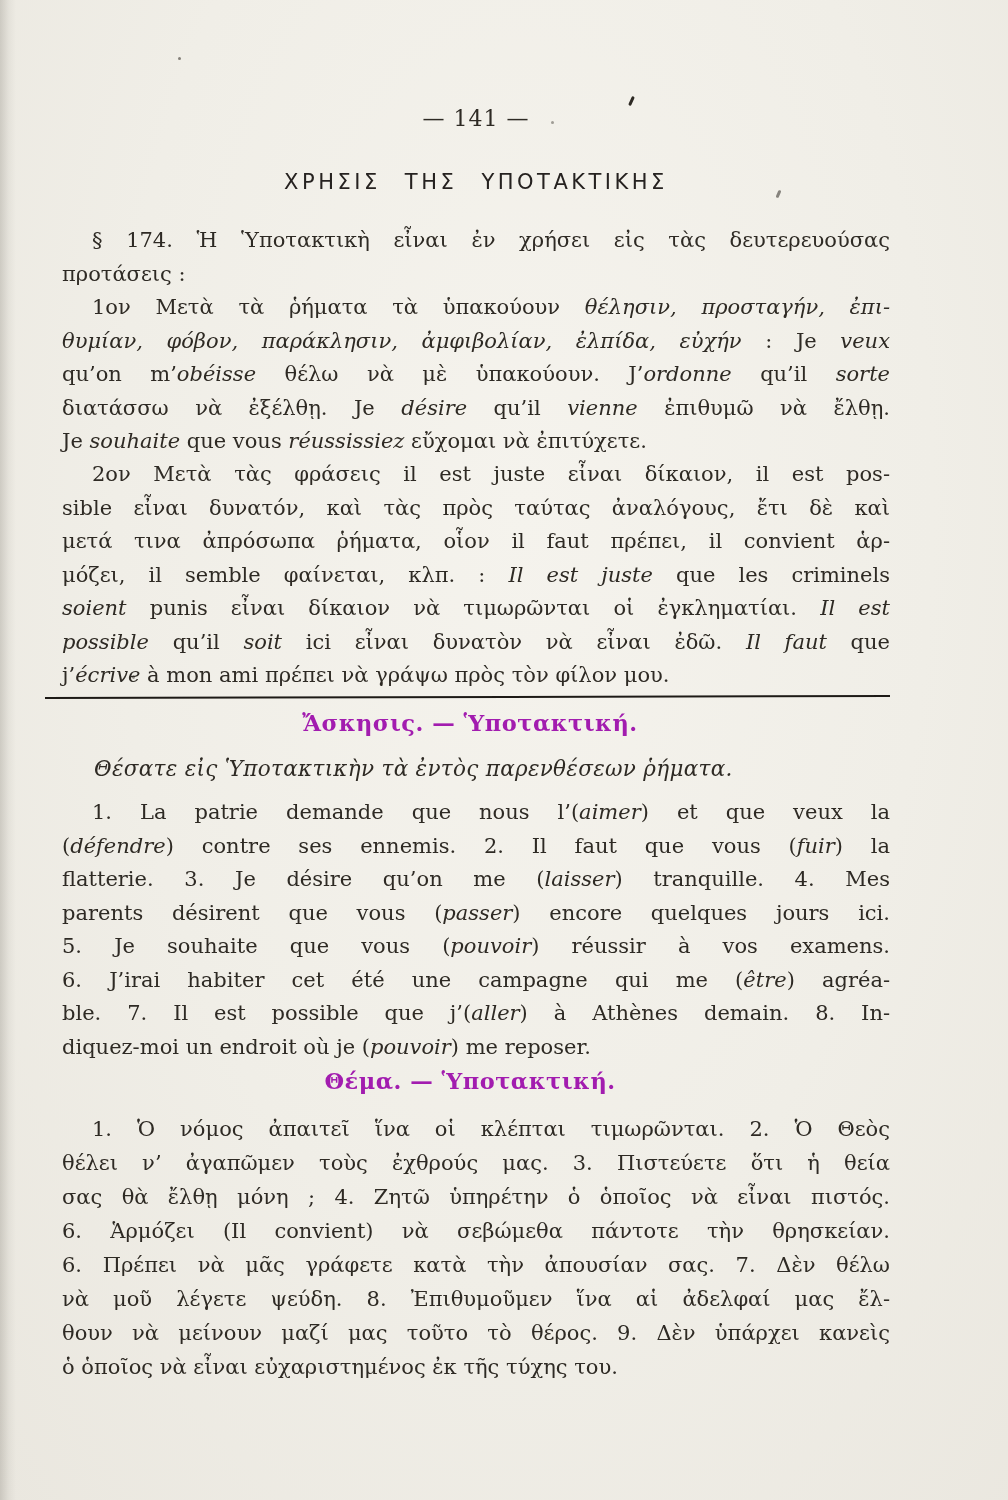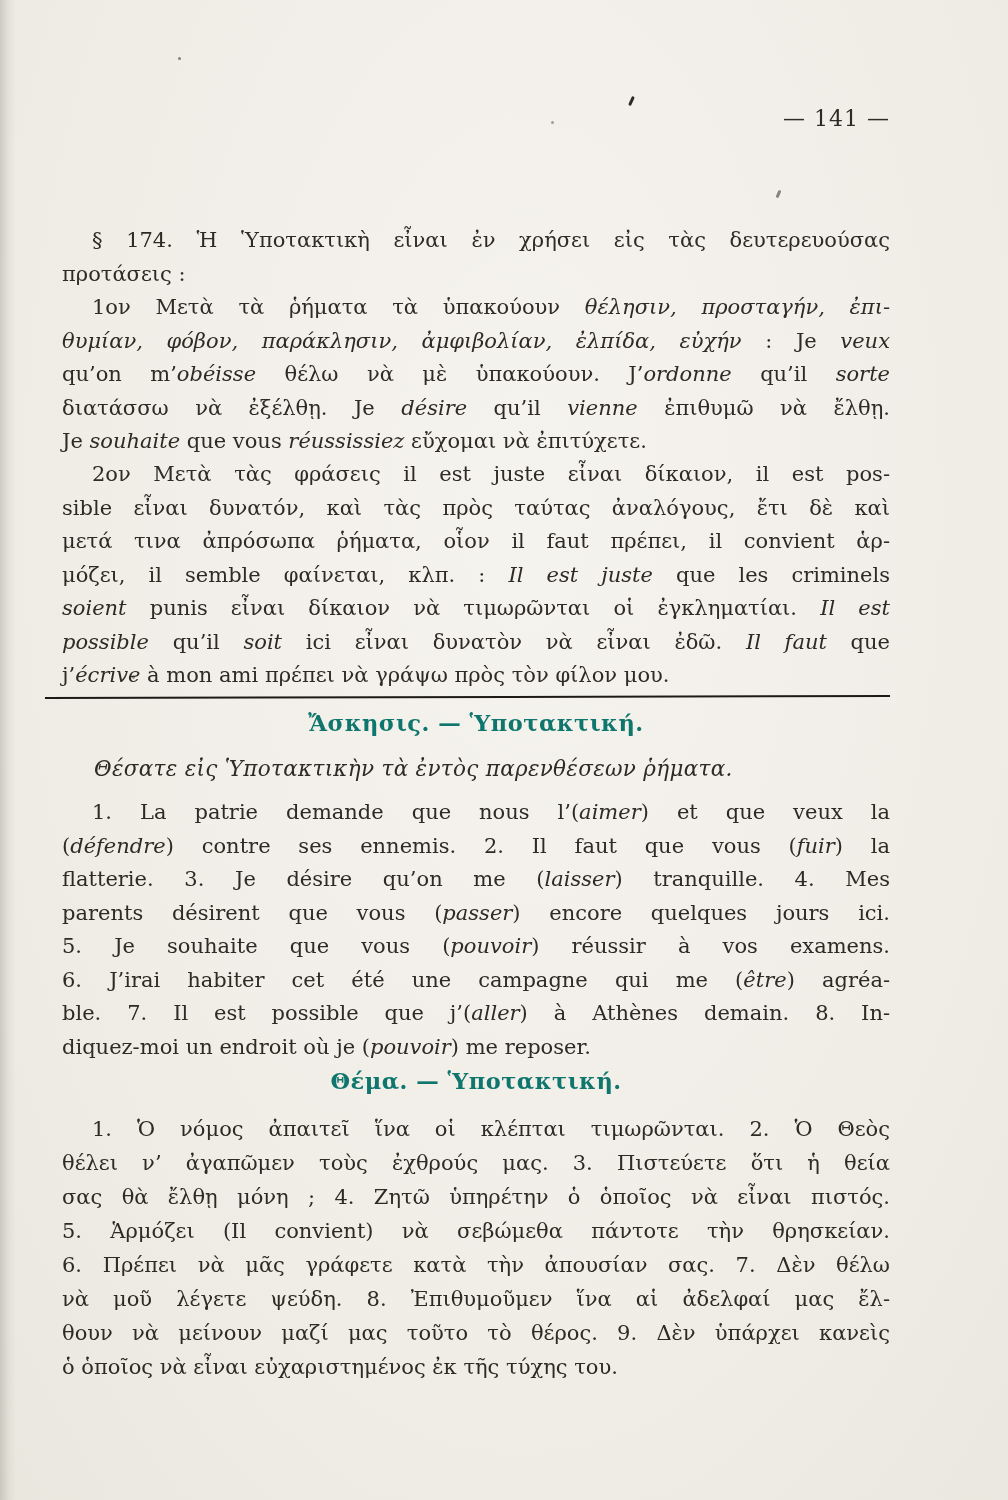--- a/index.html
+++ b/index.html
@@ -9,41 +9,41 @@
     font-family:"DejaVu Serif","Liberation Serif",serif;
     color:#2e2a24;
     position:relative;
   }
   .page{position:absolute;inset:0;}
   .edge-left{
     position:absolute;left:0;top:0;bottom:0;width:16px;
     background:linear-gradient(90deg, rgba(60,55,45,0.18) 0%, rgba(60,55,45,0.05) 55%, rgba(60,55,45,0) 100%);
   }
   .col{position:absolute;left:62px;width:828px;}
-  .center{text-align:right;padding-right:45px;}
+  .center{text-align:center;padding-right:45px;}
   .pgnum{top:106px;font-size:22px;letter-spacing:1px;}
   .mainhead{
     top:170px;
     font-family:"DejaVu Sans","Liberation Sans",sans-serif;
     font-size:21px;letter-spacing:3.5px;word-spacing:14px;color:#262220;
   }
   .block{position:absolute;left:62px;width:828px;font-size:21px;line-height:33.5px;}
   .line{text-align:justify;text-align-last:justify;white-space:normal;}
   .line.last{text-align:justify;text-align-last:left;}
   .line.ind{padding-left:30px;}
   .line i{font-style:italic;}
   .line b{font-weight:normal;}
   .rule{
     position:absolute;left:45px;top:696px;width:845px;height:2px;
     background:#1d1a16;transform:rotate(-0.15deg);
   }
   .subhead{
-    position:absolute;left:62px;width:828px;
+    position:absolute;left:56px;width:828px;
     font-size:22.5px;font-weight:bold;text-align:center;padding-right:55px;
-    letter-spacing:0.5px;color:#0f766e;
+    letter-spacing:0.5px;color:#a21caf;
   }
   .exhead{top:710px;}
   .themehead{top:1068px;text-align:center;}
   .instr{
     position:absolute;left:62px;top:756px;width:828px;
     font-size:21.5px;font-style:italic;padding-left:32px;letter-spacing:0.3px;
   }
   .greekblock{line-height:34px;}
   .speck{position:absolute;background:#3a352e;border-radius:50%;}
   .tick{
@@ -63,20 +63,21 @@
   <div class="edge-left"></div>
 
   <span class="speck dot1"></span>
   <span class="speck dot2"></span>
   <span class="speck dot3"></span>
   <span class="tick" style="left:630px;top:96px;"></span>
   <span class="tick faint" style="left:777px;top:190px;"></span>
 
   <div class="col center pgnum">— 141 —</div>
 
+  <div class="col center mainhead">ΧΡΗΣΙΣ ΤΗΣ ΥΠΟΤΑΚΤΙΚΗΣ</div>
 
   <div class="block" style="top:224px">
     <div class="line ind"><b>§ 174.</b><span> Ἡ Ὑποτακτικὴ εἶναι ἐν χρήσει εἰς τὰς δευτερευούσας</span></div>
     <div class="line last"><span>προτάσεις :</span></div>
   </div>
 
   <div class="block" style="top:291px">
     <div class="line ind"><span>1ον Μετὰ τὰ ῥήματα τὰ ὑπακούουν </span><i>θέλησιν, προσταγήν, ἐπι-</i></div>
     <div class="line"><i>θυμίαν, φόβον, παράκλησιν, ἀμφιβολίαν, ἐλπίδα, εὐχήν</i><span> : Je </span><i>veux</i></div>
     <div class="line"><span>qu’on m’</span><i>obéisse</i><span> θέλω νὰ μὲ ὑπακούουν. J’</span><i>ordonne</i><span> qu’il </span><i>sorte</i></div>
@@ -109,20 +110,20 @@
     <div class="line"><span>ble. 7. Il est possible que j’(</span><i>aller</i><span>) à Athènes demain. 8. In-</span></div>
     <div class="line last"><span>diquez-moi un endroit où je (</span><i>pouvoir</i><span>) me reposer.</span></div>
   </div>
 
   <div class="subhead themehead">Θέμα. — Ὑποτακτική.</div>
 
   <div class="block greekblock" style="top:1112px">
     <div class="line ind"><span>1. Ὁ νόμος ἀπαιτεῖ ἵνα οἱ κλέπται τιμωρῶνται. 2. Ὁ Θεὸς</span></div>
     <div class="line"><span>θέλει ν’ ἀγαπῶμεν τοὺς ἐχθρούς μας. 3. Πιστεύετε ὅτι ἡ θεία</span></div>
     <div class="line"><span>σας θὰ ἔλθῃ μόνη ; 4. Ζητῶ ὑπηρέτην ὁ ὁποῖος νὰ εἶναι πιστός.</span></div>
-    <div class="line"><span>5. Ἁρμόζει (Il convient) νὰ σεβώμεθα πάντοτε τὴν θρησκείαν.</span></div>
+    <div class="line"><span>6. Ἁρμόζει (Il convient) νὰ σεβώμεθα πάντοτε τὴν θρησκείαν.</span></div>
     <div class="line"><span>6. Πρέπει νὰ μᾶς γράφετε κατὰ τὴν ἀπουσίαν σας. 7. Δὲν θέλω</span></div>
     <div class="line"><span>νὰ μοῦ λέγετε ψεύδη. 8. Ἐπιθυμοῦμεν ἵνα αἱ ἀδελφαί μας ἔλ-</span></div>
     <div class="line"><span>θουν νὰ μείνουν μαζί μας τοῦτο τὸ θέρος. 9. Δὲν ὑπάρχει κανεὶς</span></div>
     <div class="line last"><span>ὁ ὁποῖος νὰ εἶναι εὐχαριστημένος ἐκ τῆς τύχης του.</span></div>
   </div>
 
 </div>
 
 </body></html>

